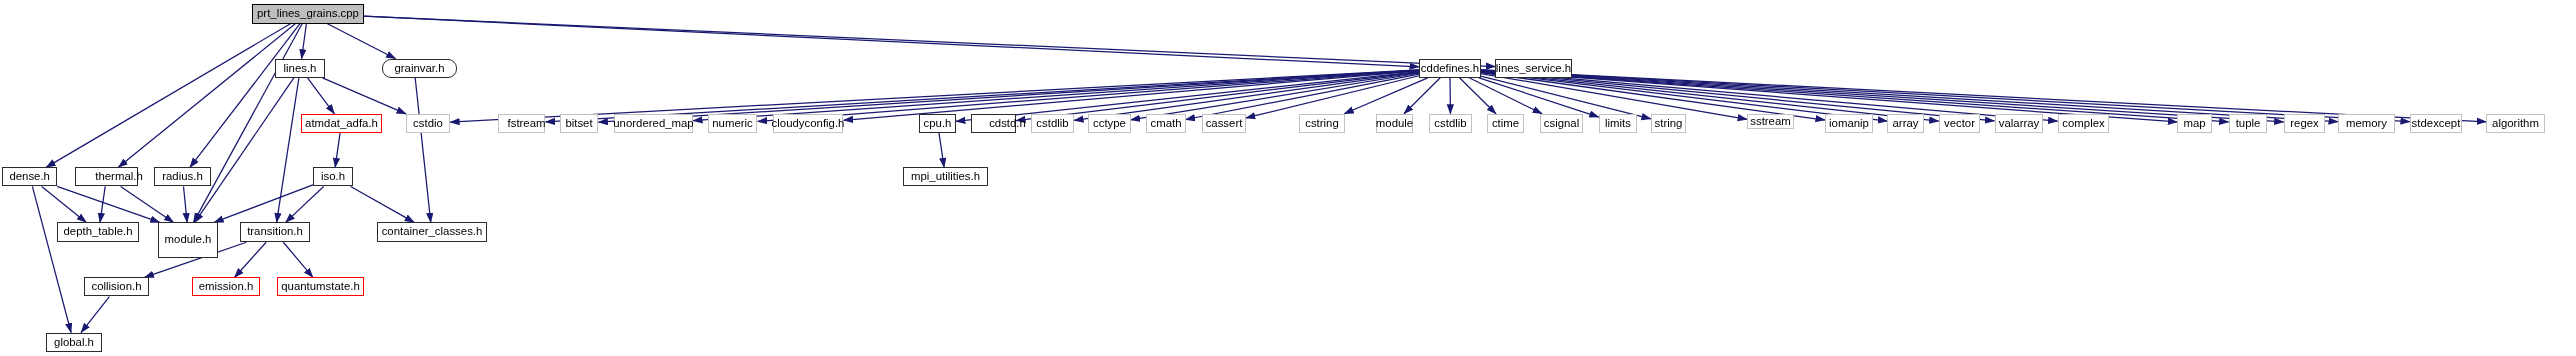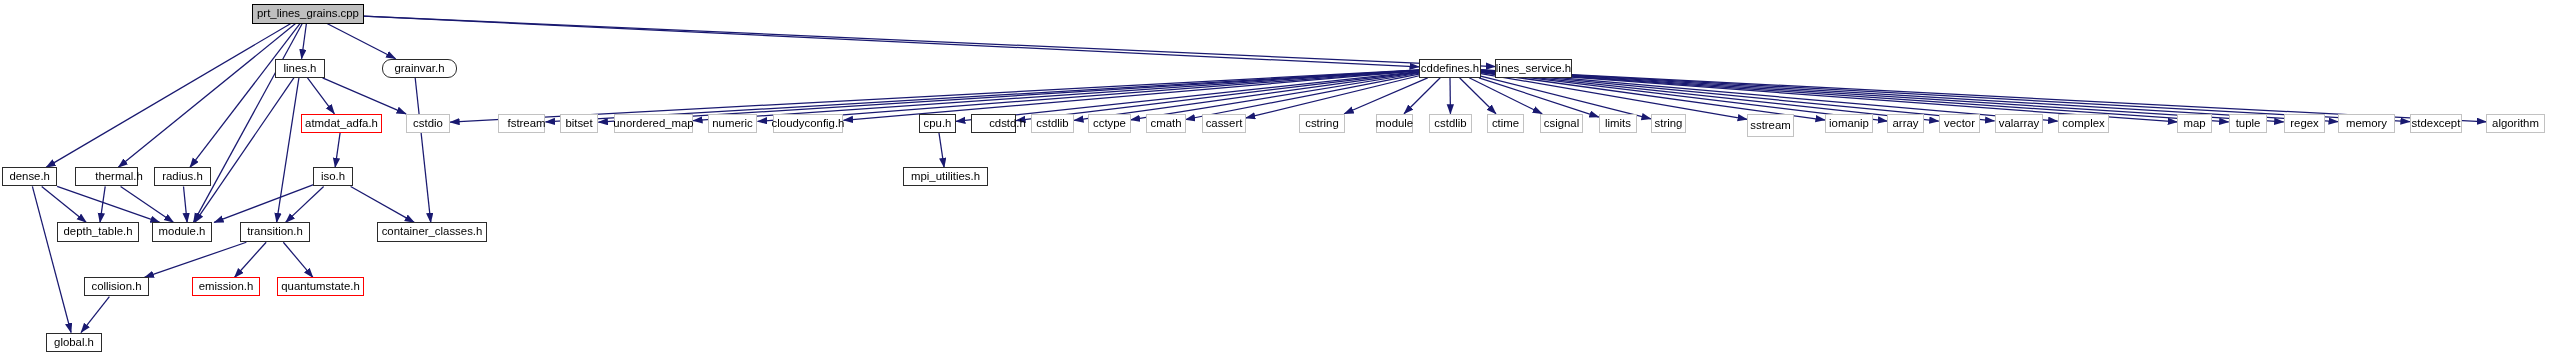--- a/index.html
+++ b/index.html
@@ -118,39 +118,39 @@
       <div class="node external" style="left: 1088px; top: 114px; width: 43px; height: 19px;">cctype</div>
       <div class="node external" style="left: 1146px; top: 114px; width: 40px; height: 19px;">cmath</div>
       <div class="node external" style="left: 1202px; top: 114px; width: 44px; height: 19px;">cassert</div>
       <div class="node external" style="left: 1299px; top: 114px; width: 46px; height: 19px;">cstring</div>
       <div class="node external" style="left: 1376px; top: 114px; width: 37px; height: 19px;">module</div>
       <div class="node external" style="left: 1429px; top: 114px; width: 43px; height: 19px;">cstdlib</div>
       <div class="node external" style="left: 1487px; top: 114px; width: 37px; height: 19px;">ctime</div>
       <div class="node external" style="left: 1540px; top: 114px; width: 43px; height: 19px;">csignal</div>
       <div class="node external" style="left: 1599px; top: 114px; width: 38px; height: 19px;">limits</div>
       <div class="node external" style="left: 1651px; top: 114px; width: 35px; height: 19px;">string</div>
-      <div class="node external" style="left: 1747px; top: 114px; width: 47px; height: 23px;">sstream</div>
+      <div class="node external" style="left: 1747px; top: 114px; width: 47px; height: 15px;">sstream</div>
       <div class="node external" style="left: 1825px; top: 114px; width: 48px; height: 19px;">iomanip</div>
       <div class="node external" style="left: 1887px; top: 114px; width: 37px; height: 19px;">array</div>
       <div class="node external" style="left: 1939px; top: 114px; width: 41px; height: 19px;">vector</div>
       <div class="node external" style="left: 1995px; top: 114px; width: 48px; height: 19px;">valarray</div>
       <div class="node external" style="left: 2058px; top: 114px; width: 51px; height: 19px;">complex</div>
       <div class="node external" style="left: 2177px; top: 114px; width: 35px; height: 19px;">map</div>
       <div class="node external" style="left: 2229px; top: 114px; width: 38px; height: 19px; text-align: center;">tuple</div>
       <div class="node external" style="left: 2284px; top: 114px; width: 41px; height: 19px;">regex</div>
       <div class="node external" style="left: 2338px; top: 114px; width: 57px; height: 19px;">memory</div>
       <div class="node external" style="left: 2410px; top: 114px; width: 52px; height: 19px;">stdexcept</div>
       <div class="node external" style="left: 2486px; top: 114px; width: 59px; height: 19px;">algorithm</div>
       <div class="node linked" style="left: 2.2px; top: 167px; width: 55px; height: 19px;">dense.h</div>
       <div class="node linked" style="left: 75px; top: 167px; width: 63px; height: 19px; padding-left: 25px;">thermal.h</div>
       <div class="node linked" style="left: 154px; top: 167px; width: 57px; height: 19px;">radius.h</div>
       <div class="node linked" style="left: 313px; top: 167px; width: 40px; height: 19px;">iso.h</div>
       <div class="node linked" style="left: 903px; top: 167px; width: 85px; height: 19px;">mpi_utilities.h</div>
       <div class="node linked" style="left: 57px; top: 222px; width: 82px; height: 20px;">depth_table.h</div>
-      <div class="node linked" style="left: 152px; top: 222px; width: 60px; height: 20px;">module.h</div>
+      <div class="node linked" style="left: 158px; top: 222px; width: 60px; height: 36px;">module.h</div>
       <div class="node linked" style="left: 240px; top: 222px; width: 70px; height: 20px;">transition.h</div>
       <div class="node linked" style="left: 377px; top: 222px; width: 110px; height: 20px;">container_classes.h</div>
       <div class="node linked" style="left: 84px; top: 277px; width: 65px; height: 19px;">collision.h</div>
       <div class="node truncated" style="left: 192px; top: 277px; width: 68px; height: 19px;">emission.h</div>
       <div class="node truncated" style="left: 277px; top: 277px; width: 87px; height: 19px;">quantumstate.h</div>
       <div class="node linked" style="left: 46px; top: 333px; width: 56px; height: 19px;">global.h</div>
     </div>
 </div>
 
 

